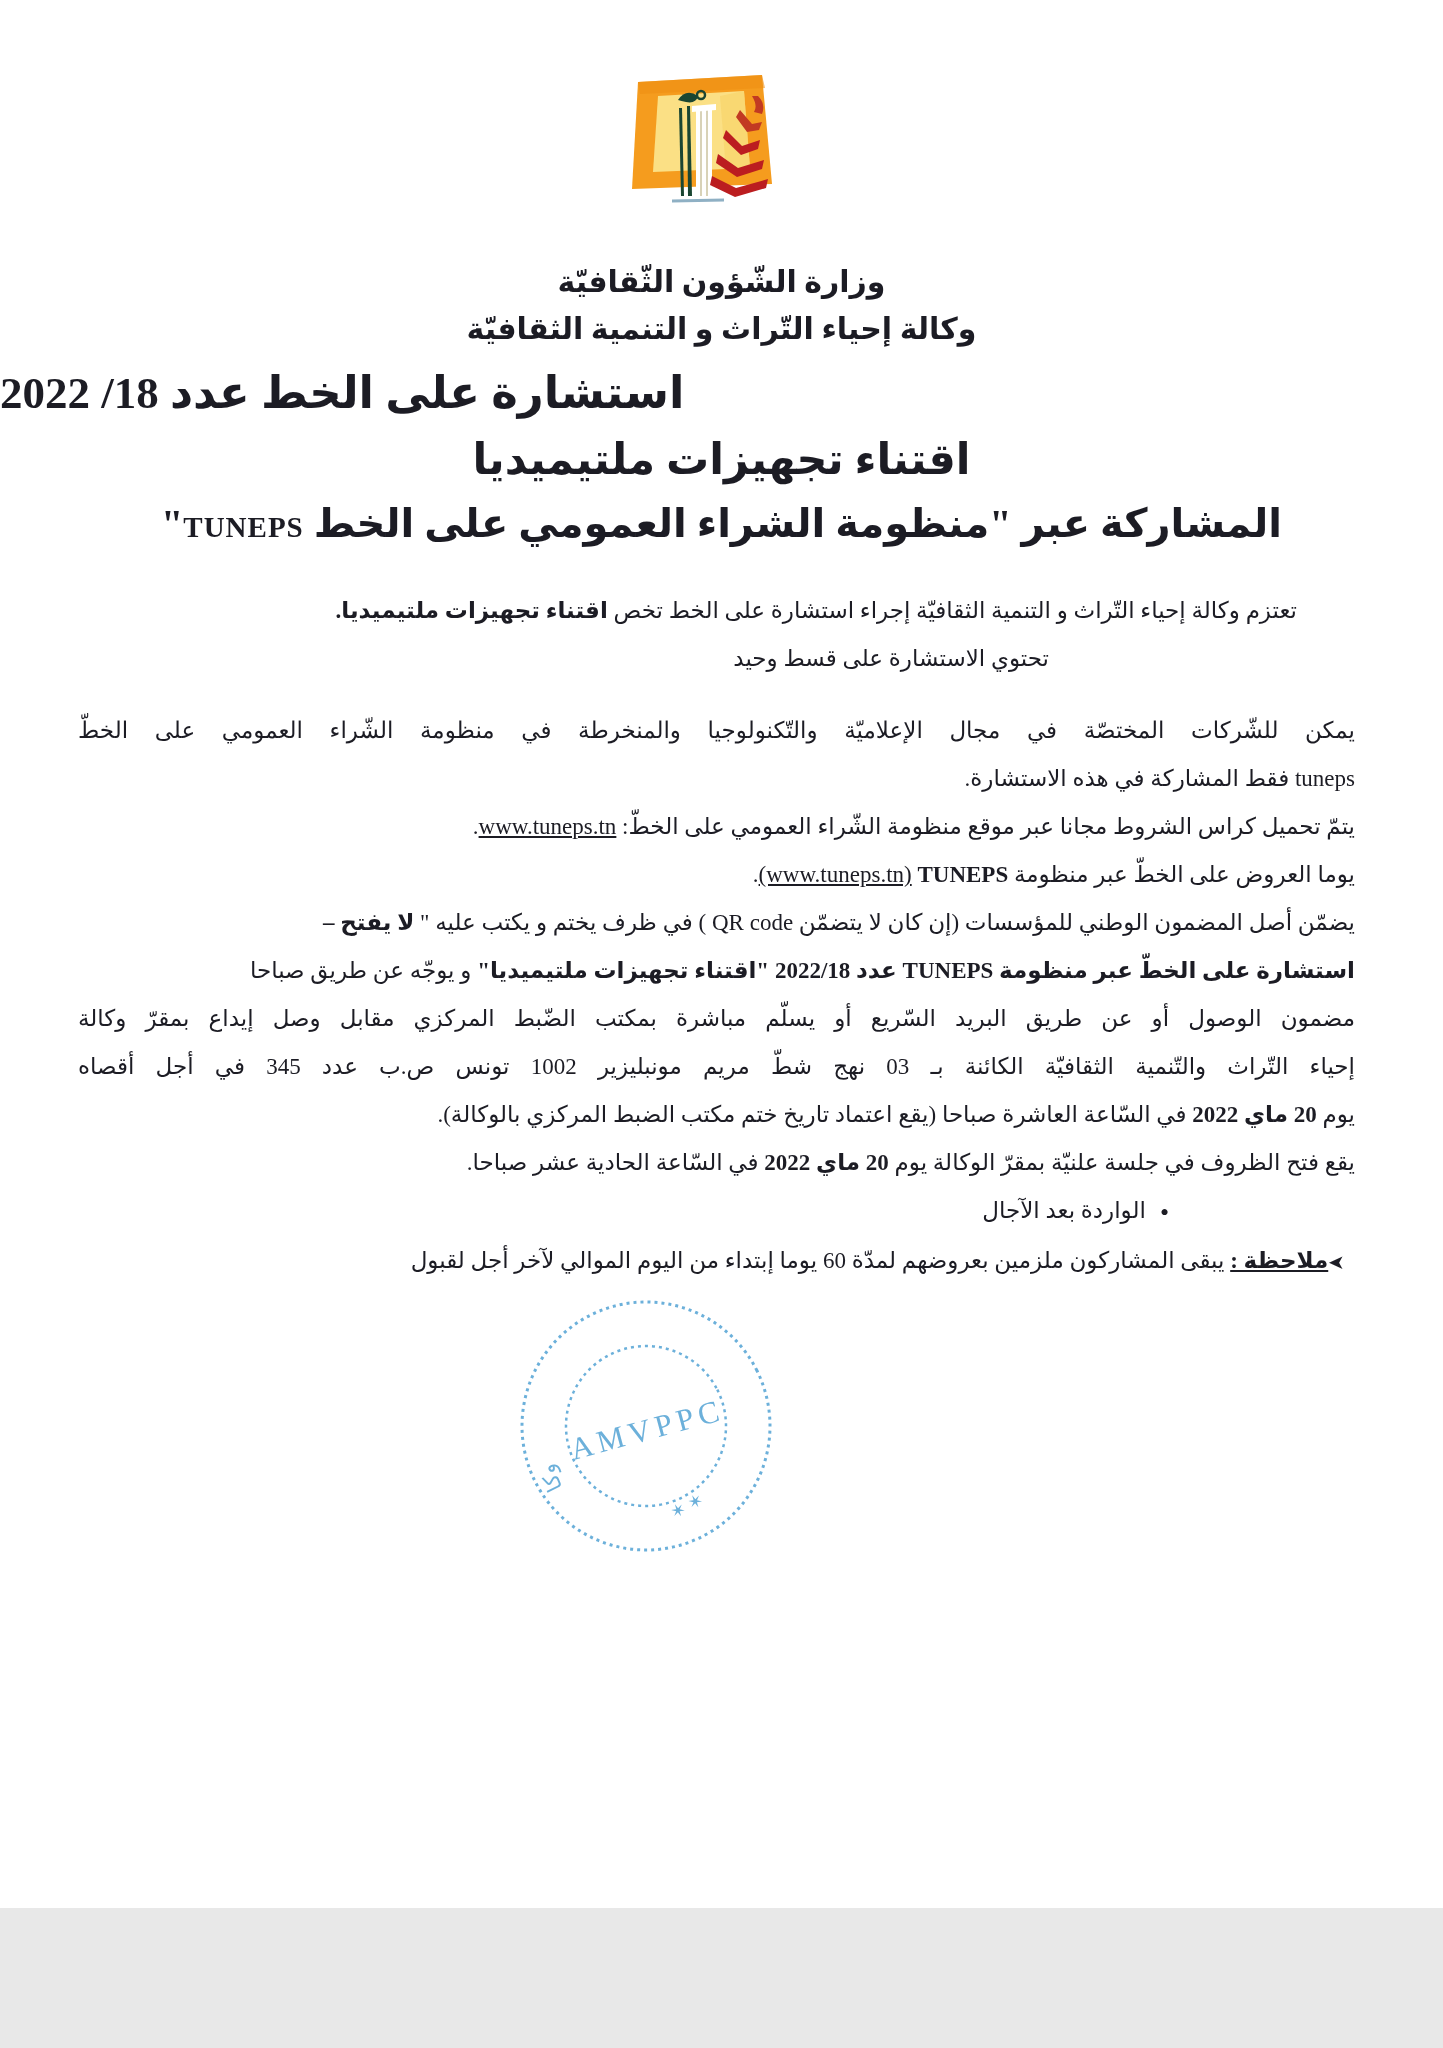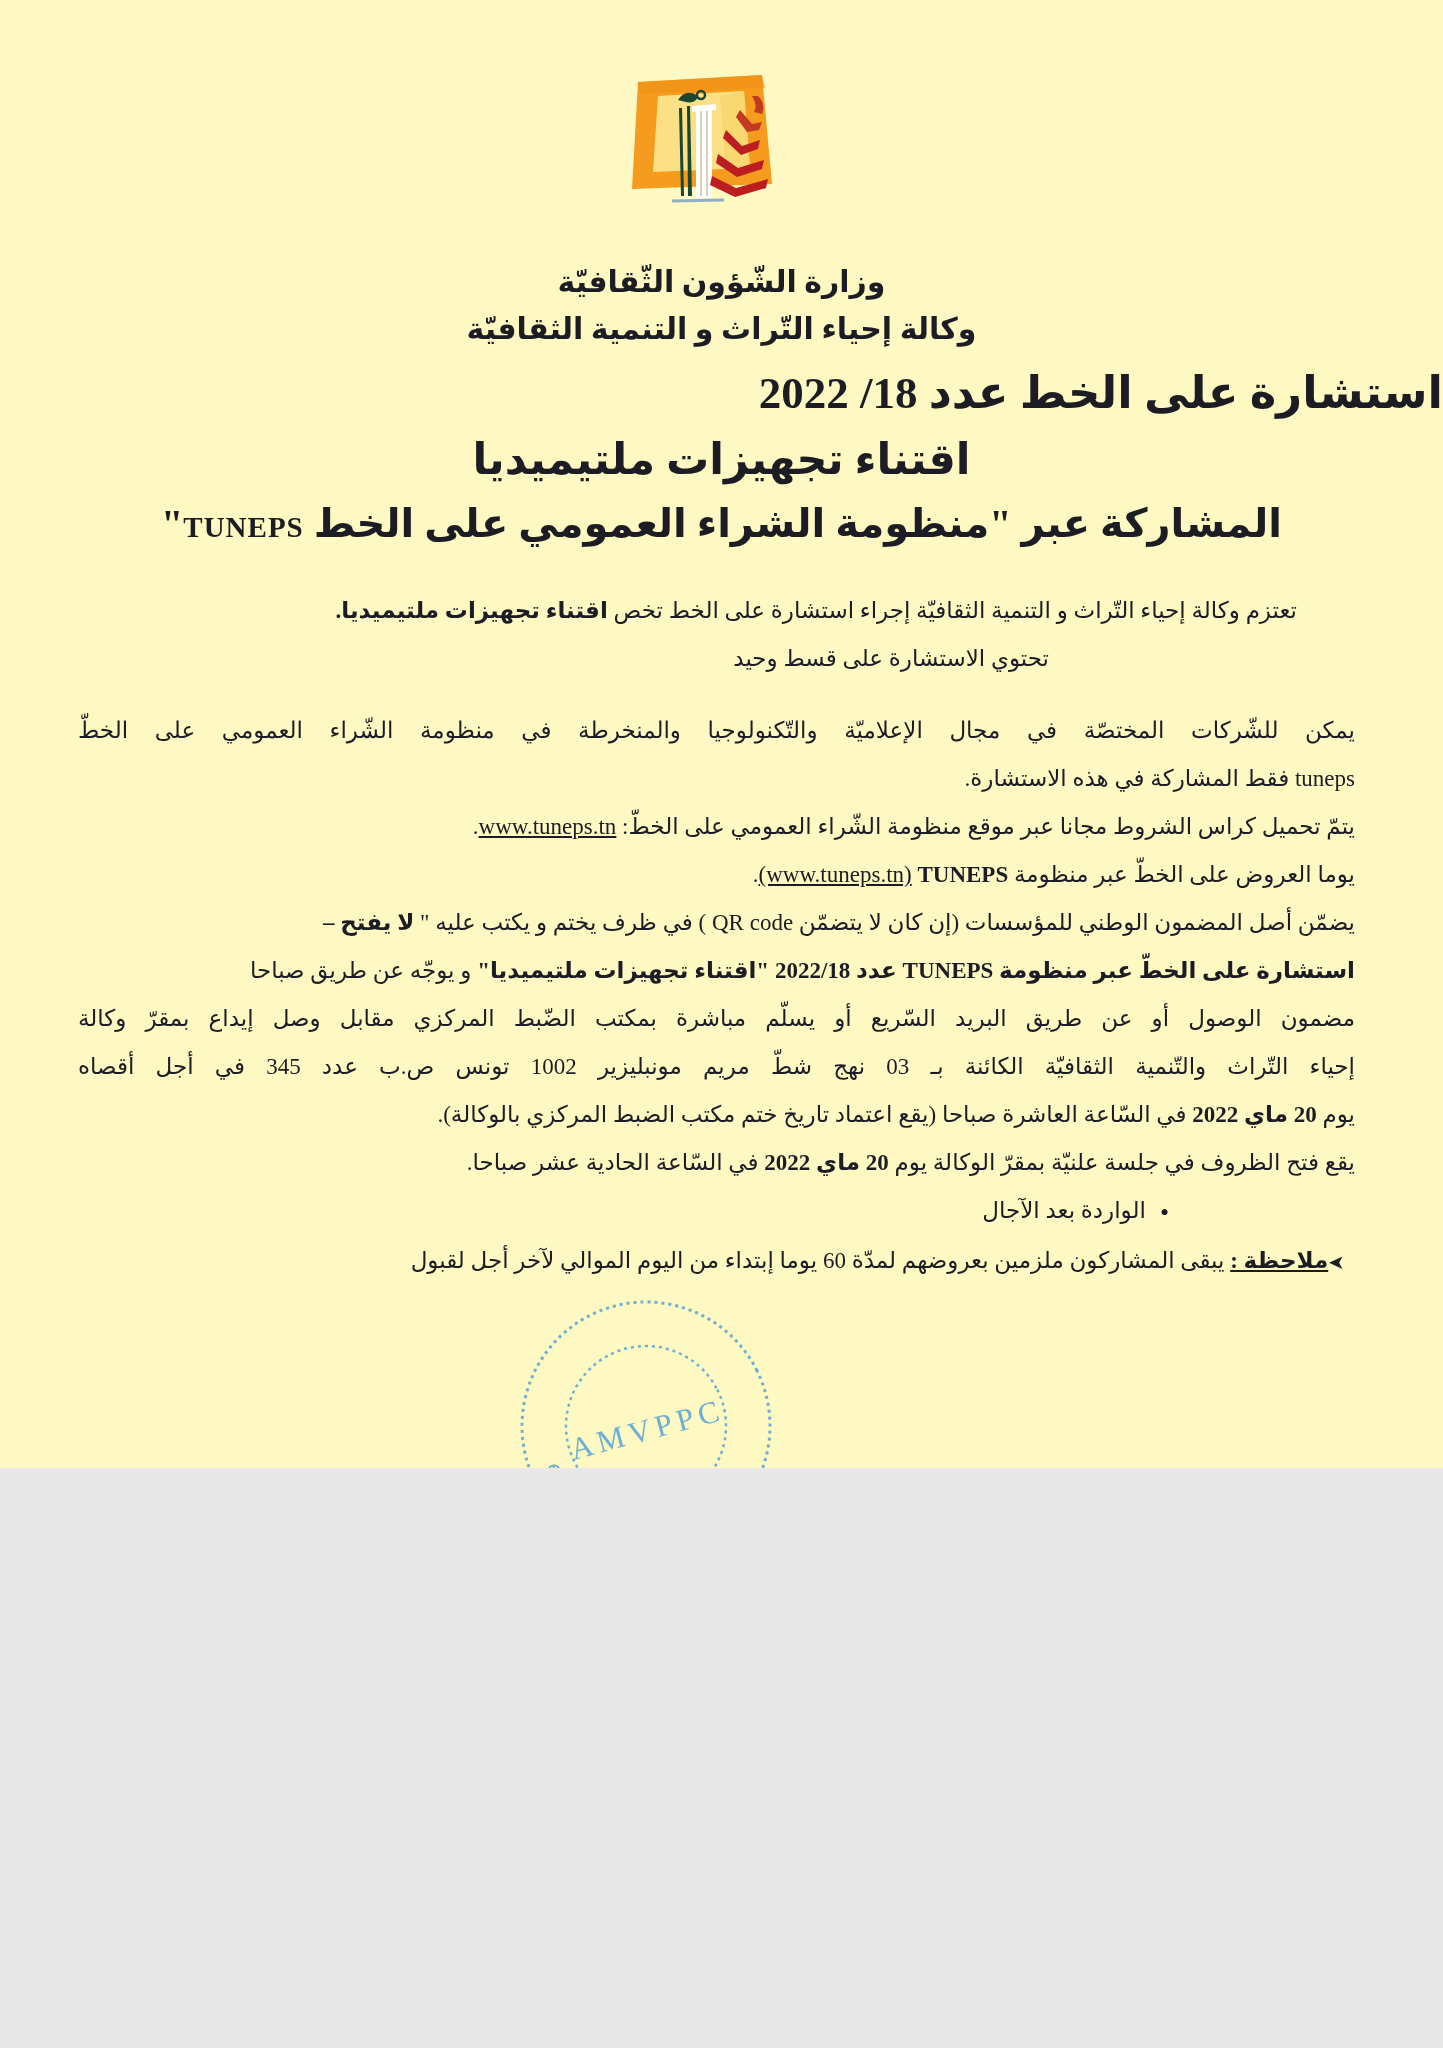--- a/index.html
+++ b/index.html
@@ -1,34 +1,34 @@
 <!DOCTYPE html>
 <html lang="ar" dir="rtl"><head>
 <meta charset="utf-8">
 <style>
   html,body{margin:0;padding:0;background:#e8e8e8;}
   .page{
     position:relative;
-    width:1443px;height:1468px;
+    width:1443px;height:1908px;
     margin:0 auto;
-    background:#fef9c3;
+    background:#ffffff;
     overflow:hidden;
     direction:rtl;
     font-family:"Liberation Serif","DejaVu Sans",serif;
     color:#1c1c24;
   }
   
   .logo-wrap{
     width:175px;margin:68px auto 0 auto;
     transform:translateX(-12px);
   }
   
   .hdr{ text-align:center; font-weight:700; font-size:30px; line-height:47px; margin-top:36px;}
   .hdr div{white-space:nowrap;}
-  .t1{ text-align:right; font-weight:700; font-size:45px; line-height:62px; margin-top:10px; white-space:nowrap;}
+  .t1{ text-align:left; font-weight:700; font-size:45px; line-height:62px; margin-top:10px; white-space:nowrap;}
   .t2{ text-align:center; font-weight:700; font-size:43px; line-height:60px; margin-top:6px; white-space:nowrap;}
   .t3{ text-align:center; font-weight:700; font-size:40px; line-height:60px; margin-top:4px; white-space:nowrap;}
   .t3 .latin-big{font-size:29px; font-weight:700; letter-spacing:1px;}
   
   .body{
     margin-top:30px;
     padding:0 88px 0 78px;
     font-size:23px;
     line-height:48px;
   }

